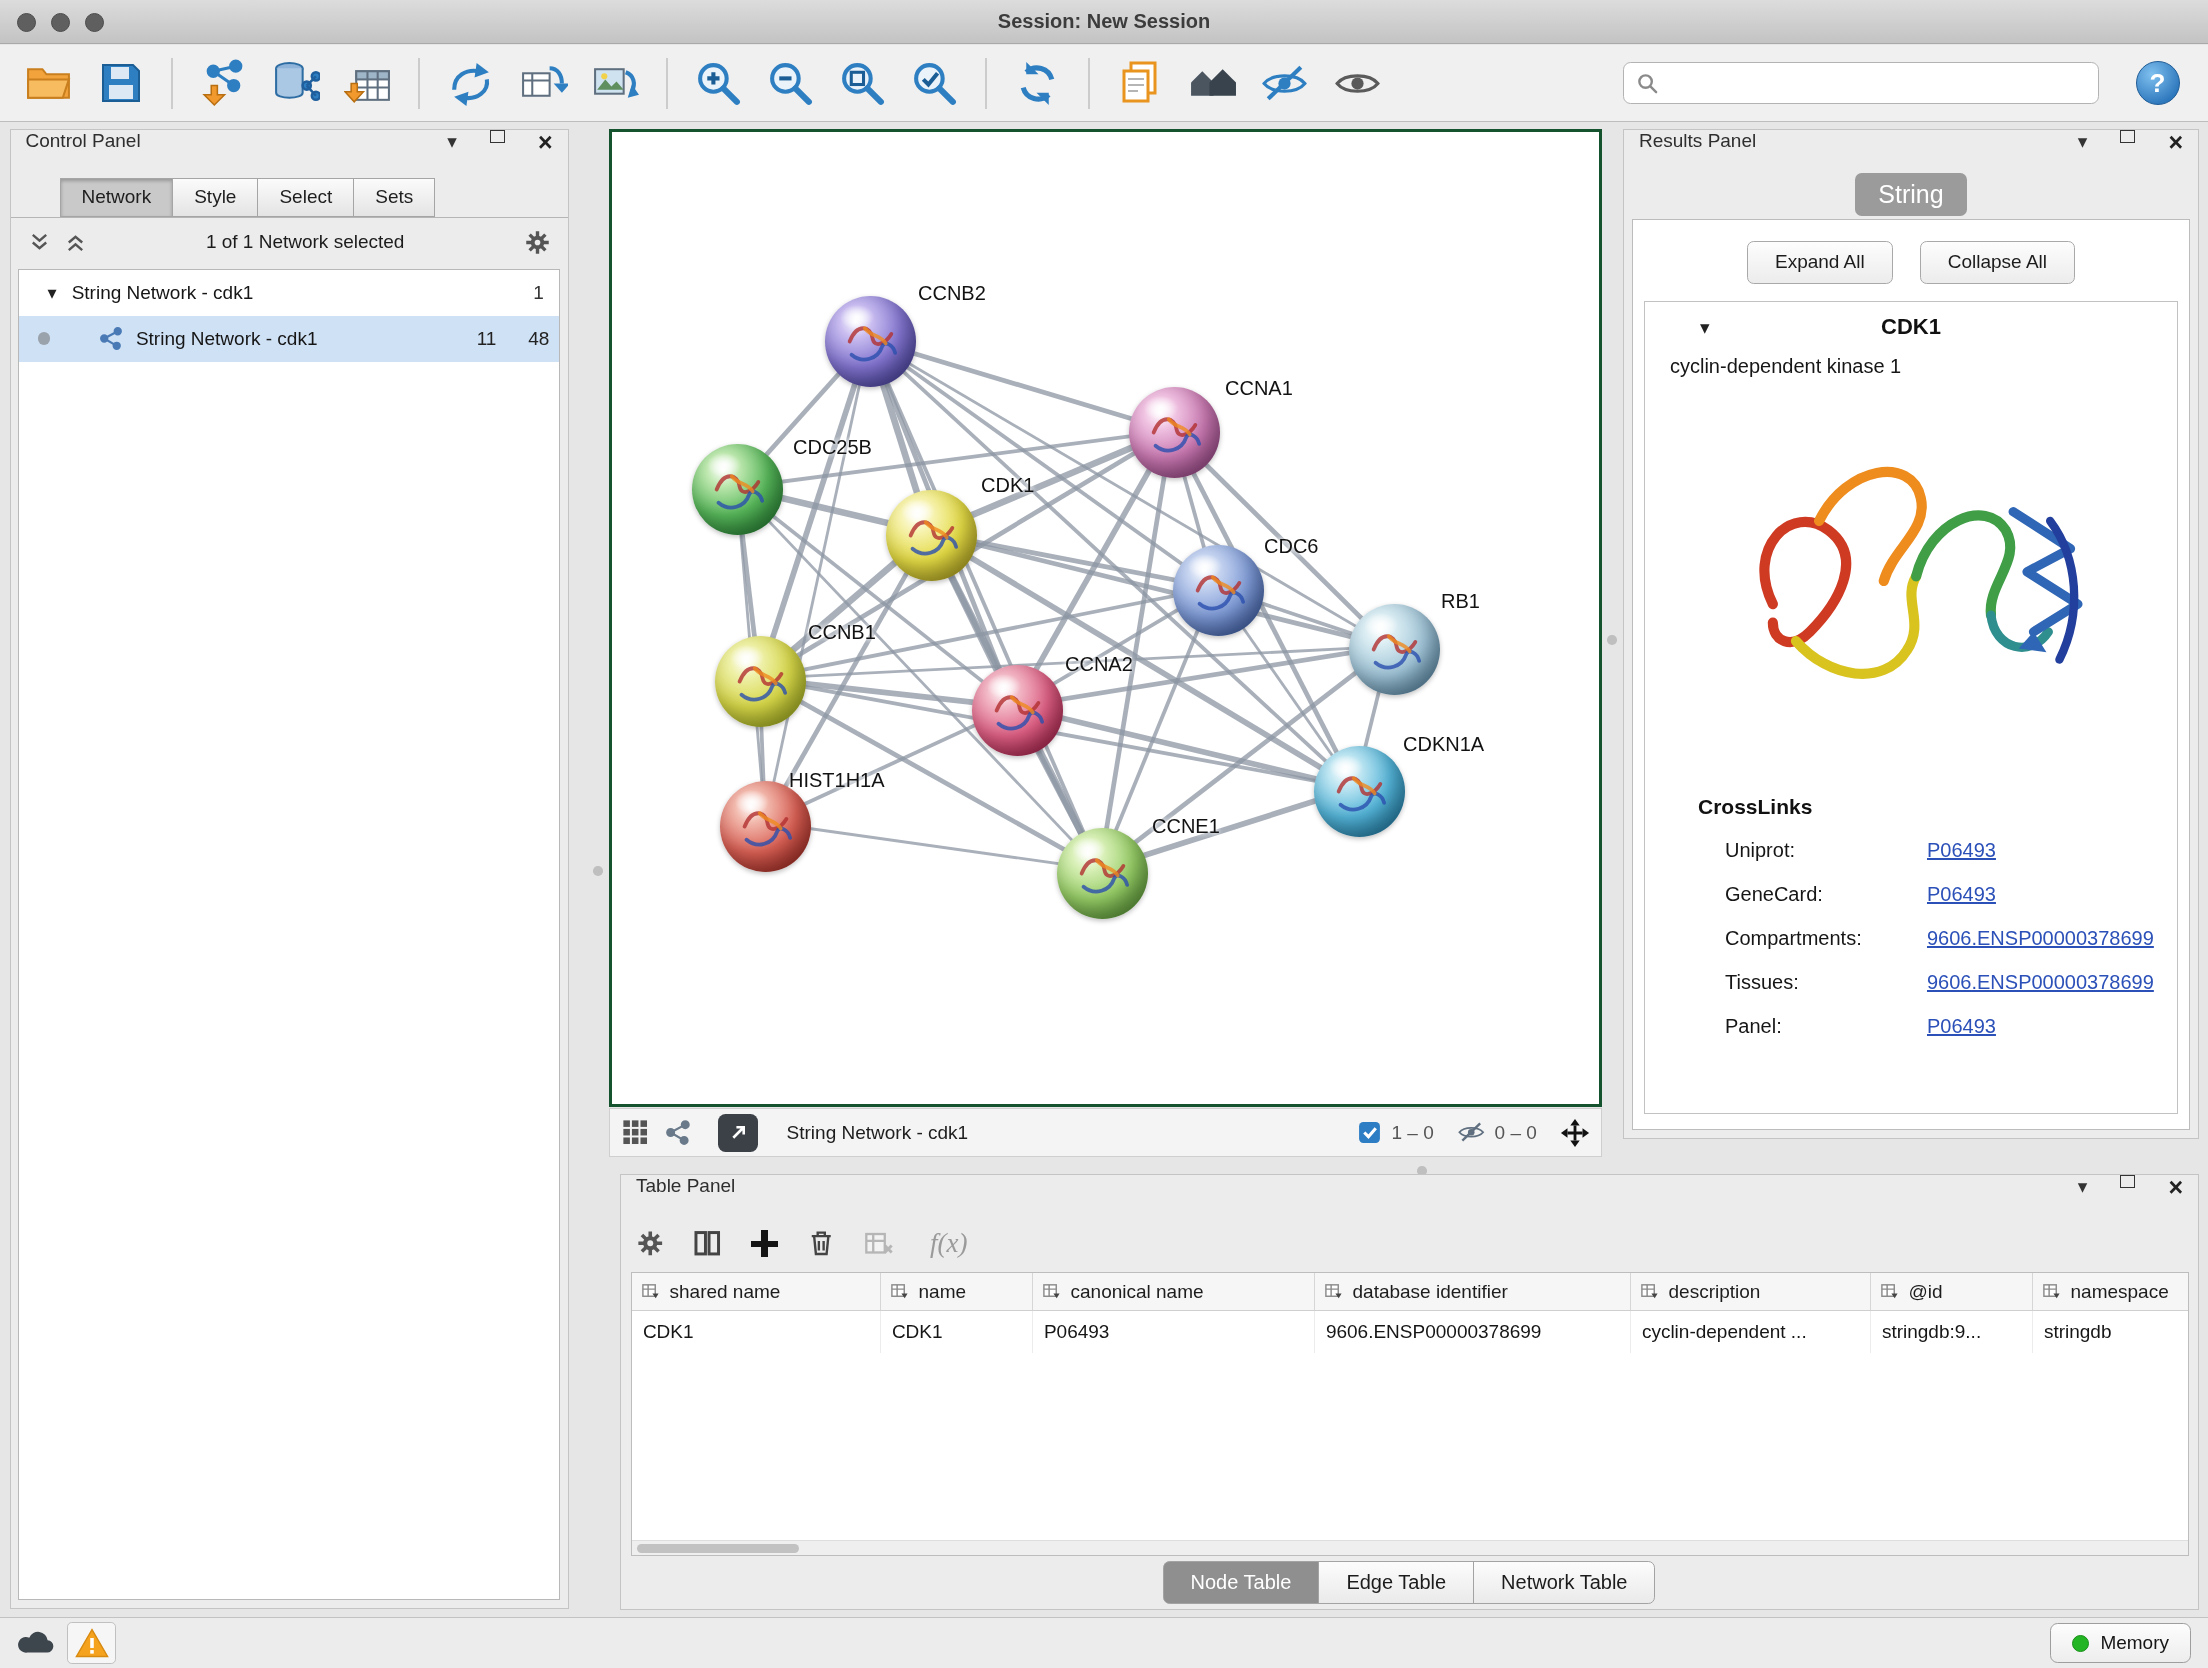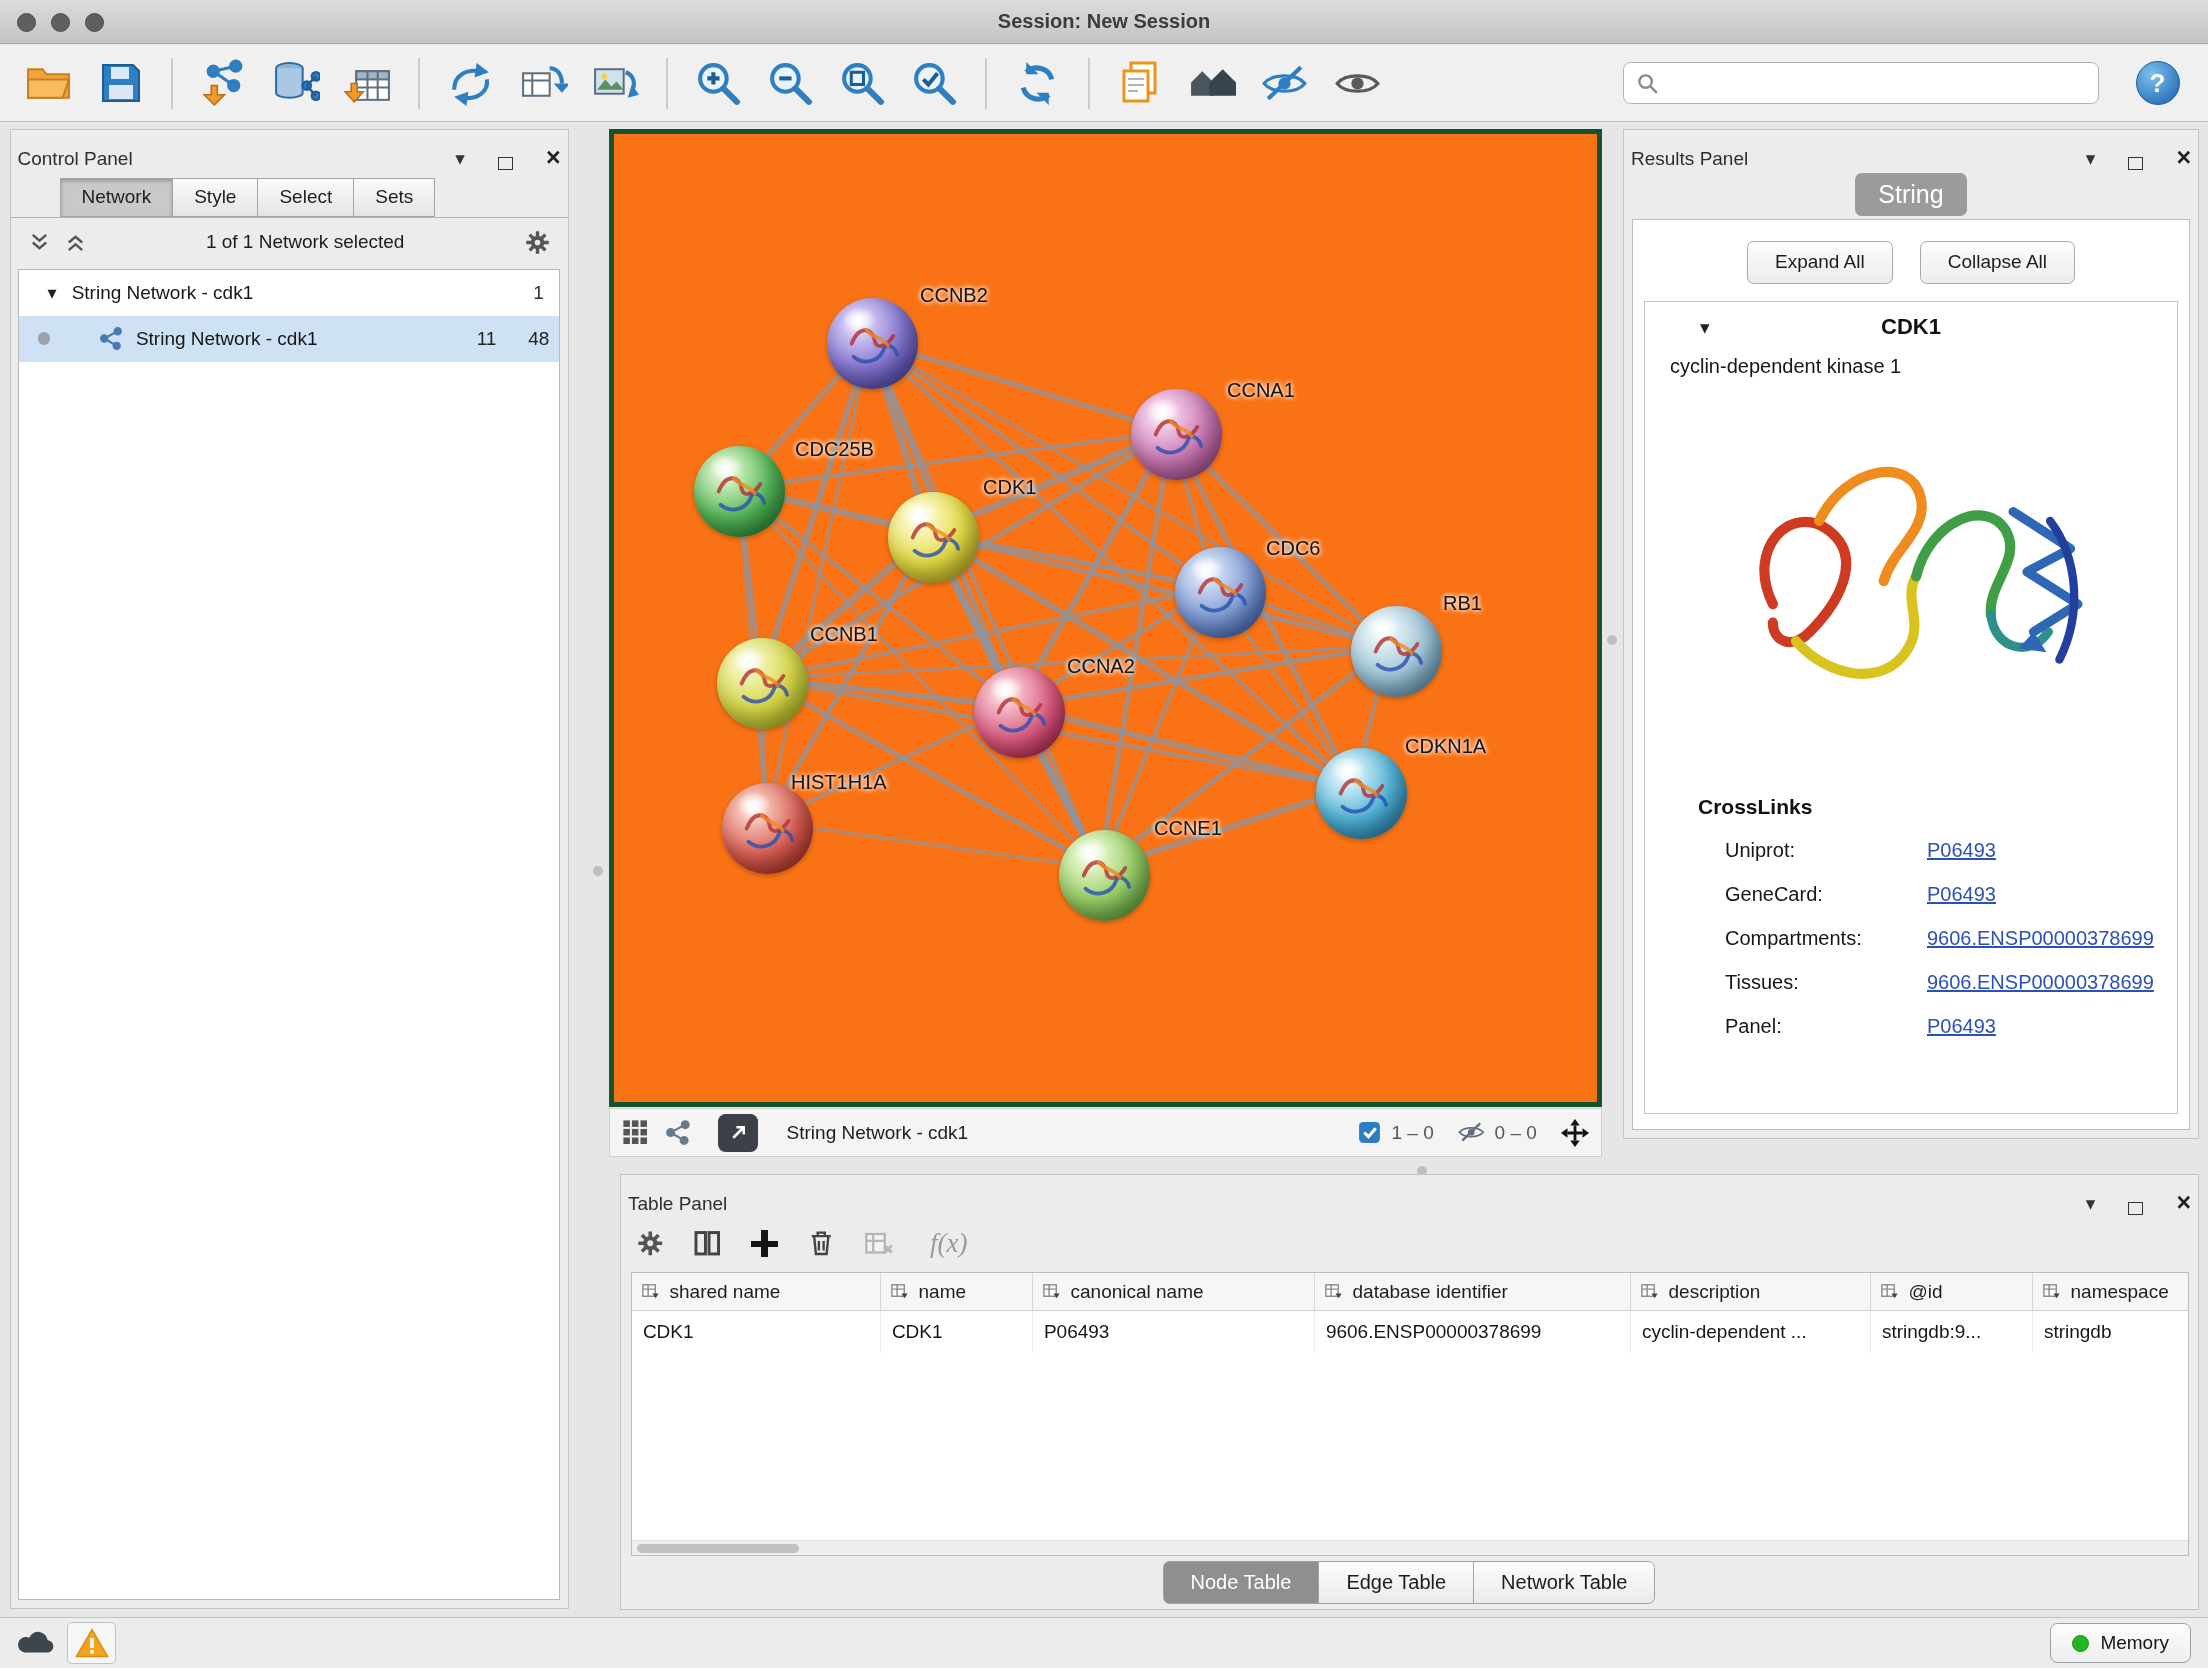--- a/index.html
+++ b/index.html
@@ -18,21 +18,21 @@
   .tbtn{width:59px;height:59px;display:flex;align-items:center;justify-content:center;border-radius:5.7px;}
   .tbtn svg{display:block;}
   .tdiv{width:1.9px;height:51px;background:#cccccc;margin:0 7.6px;}
   .search-wrap{margin-left:auto;width:476px;height:42px;background:#ffffff;border:1px solid #b3b3b3;
     border-radius:7.6px;display:flex;align-items:center;padding:0 11.4px;gap:9.5px;}
   .search-wrap input{flex:1;border:none;outline:none;font-size:19px;background:transparent;}
   .help-btn{width:44px;height:44px;border-radius:50%;margin:0 9.5px 0 23px;
     background:radial-gradient(circle at 35% 30%,#7fc0ef,#2d77bc 75%);color:#fff;font-size:26px;
     font-weight:700;display:flex;align-items:center;justify-content:center;border:1px solid #1f5c96;}
   
-  .panel-header{height:40px;display:flex;align-items:flex-end;padding:0 7px;gap:33px;}
+  .panel-header{height:40px;display:flex;align-items:flex-start;padding:0 15px;gap:33px;}
   .panel-title{font-size:19px;color:#2e2e2e;flex:1;}
   .hdr-tri{font-size:19px;color:#333;}
   .hdr-box{width:15px;height:13.3px;border:1.9px solid #333;}
   .hdr-x{font-size:25px;font-weight:700;color:#222;line-height:1;}
   
   .control-panel{position:absolute;left:9.5px;top:129px;width:559px;height:1480px;background:#ececec;
     border:1px solid #c4c4c4;display:flex;flex-direction:column;}
   .cp-tabs{display:flex;padding:7.6px 0 0 49px;border-bottom:1px solid #b5b5b5;}
   .cp-tab{border:1px solid #a5a5a5;margin-right:-1px;padding:7.6px 21px;font-size:19px;color:#1e1e1e;
     background:linear-gradient(#fbfbfb,#e4e4e4);}
@@ -43,22 +43,22 @@
   .tr-row{height:46px;display:flex;align-items:center;font-size:19px;color:#161616;}
   .tr-root .tri{margin-left:28.5px;font-size:18px;color:#222;}
   .tr-root .lbl{margin-left:15px;flex:1;}
   .tr-root .cnt{margin-right:15px;color:#333;}
   .tr-child{background:#cfe1f5;}
   .bullet{width:12.4px;height:12.4px;border-radius:50%;background:#9aa2ac;margin-left:19px;}
   .tr-child .shicon{margin-left:49px;}
   .tr-child .lbl{margin-left:11.4px;flex:1;}
   .num{width:53px;text-align:right;padding-right:9.5px;color:#222;}
   
-  .net-canvas{position:absolute;left:609px;top:129px;width:993px;height:978px;background:#f97316;
-    border:5px solid #14532d;overflow:hidden;}
+  .net-canvas{position:absolute;left:609px;top:129px;width:993px;height:978px;background:#ffffff;
+    border:3px solid #14532d;overflow:hidden;}
   .net-canvas > svg.edges{position:absolute;left:0;top:0;width:100%;height:100%;}
   .net-node{position:absolute;width:91px;height:91px;border-radius:50%;
     box-shadow:inset -7.6px -11.4px 19px rgba(0,0,0,.28), 0 1.9px 4.8px rgba(0,0,0,.25);}
   .net-node::before{content:"";position:absolute;left:16%;top:10%;width:38%;height:26%;border-radius:50%;
     background:radial-gradient(ellipse,rgba(255,255,255,.95),rgba(255,255,255,0) 72%);}
   .net-label{position:absolute;font-size:20px;font-weight:500;color:#121212;white-space:nowrap;
     text-shadow:0 0 4.8px #fff,0 0 4.8px #fff;}
   .net-toolbar{position:absolute;left:609px;top:1108px;width:993px;height:49px;background:#f4f4f4;
     border:1px solid #cfcfcf;display:flex;align-items:center;padding:0 11.4px;gap:15px;}
   .nt-ic{display:flex;align-items:center;justify-content:center;}

